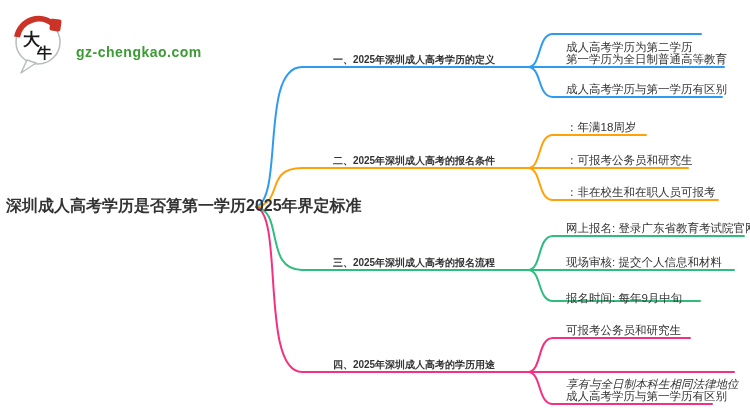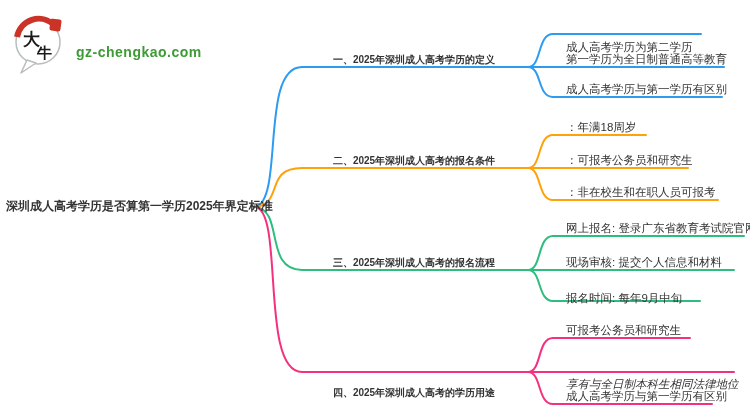--- a/index.html
+++ b/index.html
@@ -16,35 +16,35 @@
   .logo-title{
     left:64px;top:10px;font-size:18px;font-weight:bold;color:#3d9b35;
     letter-spacing:1px;white-space:nowrap;
   }
   .logo-sub{
     left:64px;top:32px;font-size:14px;font-weight:bold;color:#3d9b35;
     white-space:nowrap;letter-spacing:.5px;
   }
   
   .central-label{
-    left:6px;top:198px;font-size:12px;font-weight:600;line-height:16px;
+    left:6px;top:198px;font-size:16px;font-weight:600;line-height:16px;
     white-space:nowrap;color:#333;
   }
   .branch-label{
     left:300px;width:228px;height:22px;
     display:flex;align-items:flex-end;justify-content:center;
     padding-bottom:5px;box-sizing:content-box;
     font-size:10px;font-weight:600;white-space:nowrap;color:#333;
   }
   .sub-label{
     left:549px;height:20px;display:flex;align-items:flex-end;
     padding-left:17px;padding-bottom:4px;
     font-size:11.5px;font-weight:500;white-space:nowrap;color:#333;
   }
-  .b1{top:45px;} .b2{top:146px;} .b3{top:248px;text-align:center;} .b4{top:350px;margin-top:28px;}
+  .b1{top:45px;} .b2{top:146px;} .b3{top:248px;text-align:center;} .b4{top:350px;}
   .s10{top:20px;margin-top:15px;} .s11{top:47px;} .s12{top:77px;}
   .s20{top:115px;} .s21{top:148px;} .s22{top:180px;}
   .s30{top:216px;} .s31{top:250px;} .s32{top:286px;}
   .s40{top:318px;font-family:Liberation Serif, serif;} .s41{top:372px;font-style:italic;} .s42{top:384px;}
   svg{display:block;}
   #lines{left:0;top:0;pointer-events:none;}
 </style>
 </head>
 <body>
 

